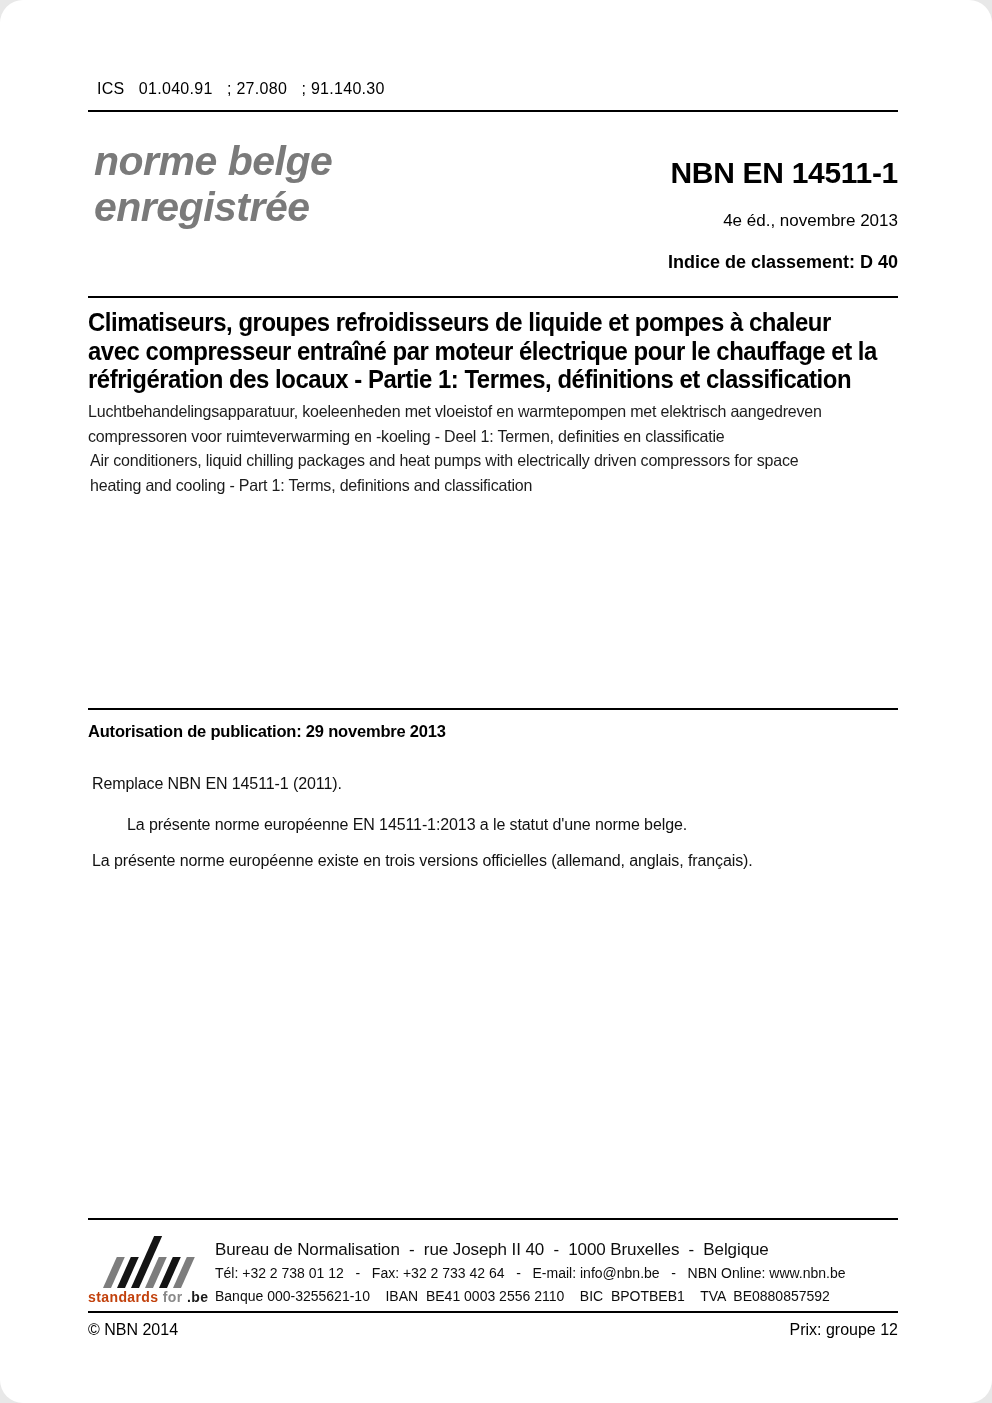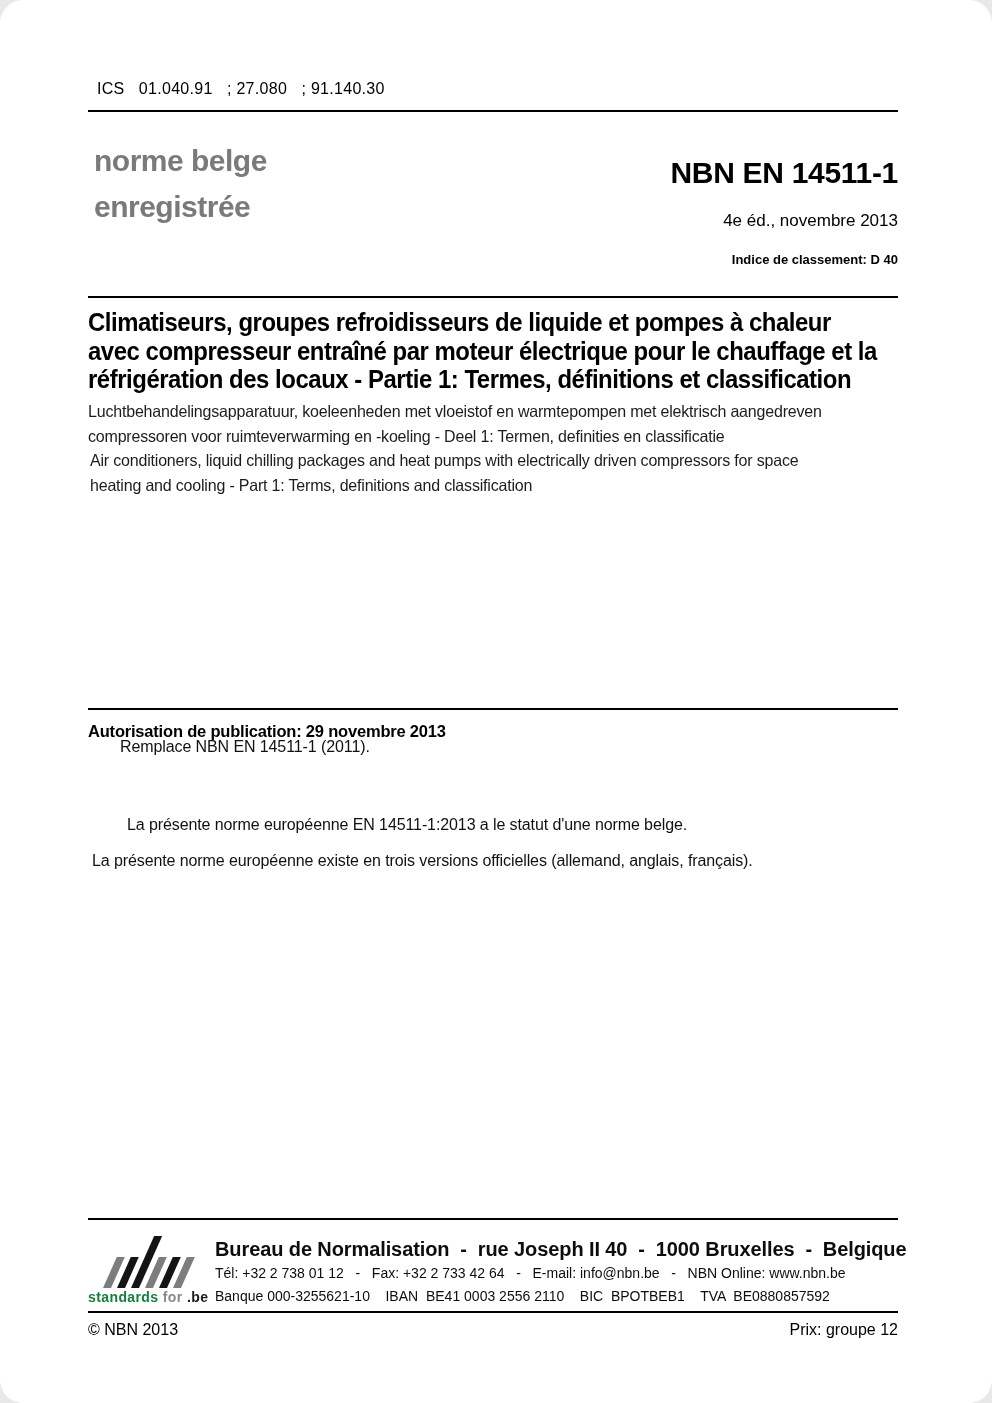--- a/index.html
+++ b/index.html
@@ -9,58 +9,58 @@
     overflow:hidden;
     border-radius:23px;
   }
   .pre { white-space:pre-wrap; }
   .rule { position:absolute; left:88px; width:810px; background:#000; }
 
   .ics { position:absolute; left:97px; top:80px; font-size:16px; letter-spacing:.3px; }
 
   .norme-label {
     position:absolute; left:94px; top:138px;
-    font-size:30px; line-height:46px; font-weight:bold; 
+    font-size:41px; line-height:46px; font-weight:bold; font-style:italic;
     color:#7a7a7a; letter-spacing:-0.5px;
   }
   .head-right { position:absolute; right:94px; top:140px; text-align:right;margin-top:16px; }
   .std-number { font-size:30px; font-weight:bold; letter-spacing:-0.3px; }
   .edition { font-size:17px; margin-top:21px; }
-  .classement { font-size:13px; font-weight:bold; margin-top:21px; }
+  .classement { font-size:18px; font-weight:bold; margin-top:21px; }
 
   .title-fr {
     position:absolute; left:88px; top:308px;
     font-size:26px; line-height:28.5px; font-weight:bold; letter-spacing:-0.5px;
     transform:scaleX(0.92); transform-origin:left top; white-space:nowrap;
   }
   .title-nl {
     position:absolute; left:88px; top:399px;
     font-size:16.5px; line-height:24.5px; color:#1c1c1c; letter-spacing:-0.2px;
     transform:scaleX(0.97); transform-origin:left top; white-space:nowrap;
   }
   .title-en {
     position:absolute; left:90px; top:448px;
     font-size:16.5px; line-height:24.5px; color:#1c1c1c; letter-spacing:-0.2px;
     transform:scaleX(0.97); transform-origin:left top; white-space:nowrap;
   }
 
   .authorization { position:absolute; left:88px; top:722px; font-size:16.5px; font-weight:bold; letter-spacing:-0.2px; }
   .para { position:absolute; left:92px; font-size:16px; color:#111; letter-spacing:-0.1px; }
-  .para1 { top:738px;margin-left:28px; } .para2 { top:816px;margin-left:35px; } .para3 { top:852px; }
+  .para1 { top:775px; } .para2 { top:816px;margin-left:35px; } .para3 { top:852px; }
 
   .logo-bars {
     position:absolute; left:103px; top:1236px; height:52px; width:95px;
     display:flex; align-items:flex-end; gap:6px;
     transform:skewX(-24deg); transform-origin:left bottom;
   }
   .logo-bar { width:8px; }
   .logo-text { position:absolute; left:88px; top:1289px; font-size:14px; font-weight:bold; letter-spacing:.4px; white-space:pre; }
 
   .footer-text { position:absolute; left:215px; top:1238px; font-size:14px; line-height:23.5px; color:#0d0d0d; }
-  .footer-line1 { font-weight:bold; font-size:20px; letter-spacing:-0.1px; }
+  .footer-line1 { font-weight:normal; font-size:17px; letter-spacing:-0.1px; }
 
   .copyright { position:absolute; left:88px; top:1321px; font-size:16px; }
   .price { position:absolute; right:94px; top:1321px; font-size:16px;padding-left:46px; }
 </style>
 </head>
 <body>
 
 <div class="page">
 
   <div class="ics pre">ICS   01.040.91   ; 27.080   ; 91.140.30</div>
@@ -105,26 +105,26 @@
   <div class="rule" style="top:1218px;height:2px;"></div>
 
   <div class="logo-bars" id="logo-bars">
       <div class="logo-bar" style="background: rgb(125, 125, 125); height: 31px;"></div>
       <div class="logo-bar" style="background: rgb(20, 20, 20); height: 31px;"></div>
       <div class="logo-bar" style="background: rgb(20, 20, 20); height: 52px;"></div>
       <div class="logo-bar" style="background: rgb(125, 125, 125); height: 31px;"></div>
       <div class="logo-bar" style="background: rgb(20, 20, 20); height: 31px;"></div>
       <div class="logo-bar" style="background: rgb(125, 125, 125); height: 31px;"></div>
     </div>
-  <div class="logo-text"><span style="color:#15803d;">standards</span><span style="color:#8a8a8a;"> for</span><span style="color:#1a1a1a;"> .be</span></div>
+  <div class="logo-text"><span style="color:#c2410c;">standards</span><span style="color:#8a8a8a;"> for</span><span style="color:#1a1a1a;"> .be</span></div>
 
   <div class="footer-text">
     <div class="footer-line1 pre">Bureau de Normalisation  -  rue Joseph II 40  -  1000 Bruxelles  -  Belgique</div>
     <div class="pre">Tél: +32 2 738 01 12   -   Fax: +32 2 733 42 64   -   E-mail: info@nbn.be   -   NBN Online: www.nbn.be</div>
     <div class="pre">Banque 000-3255621-10    IBAN  BE41 0003 2556 2110    BIC  BPOTBEB1    TVA  BE0880857592</div>
   </div>
 
   <div class="rule" style="top:1311px;height:2px;"></div>
 
-  <div class="copyright">© NBN 2013</div>
+  <div class="copyright">© NBN 2014</div>
   <div class="price">Prix: groupe 12</div>
 
 </div>
 
 </body></html>

